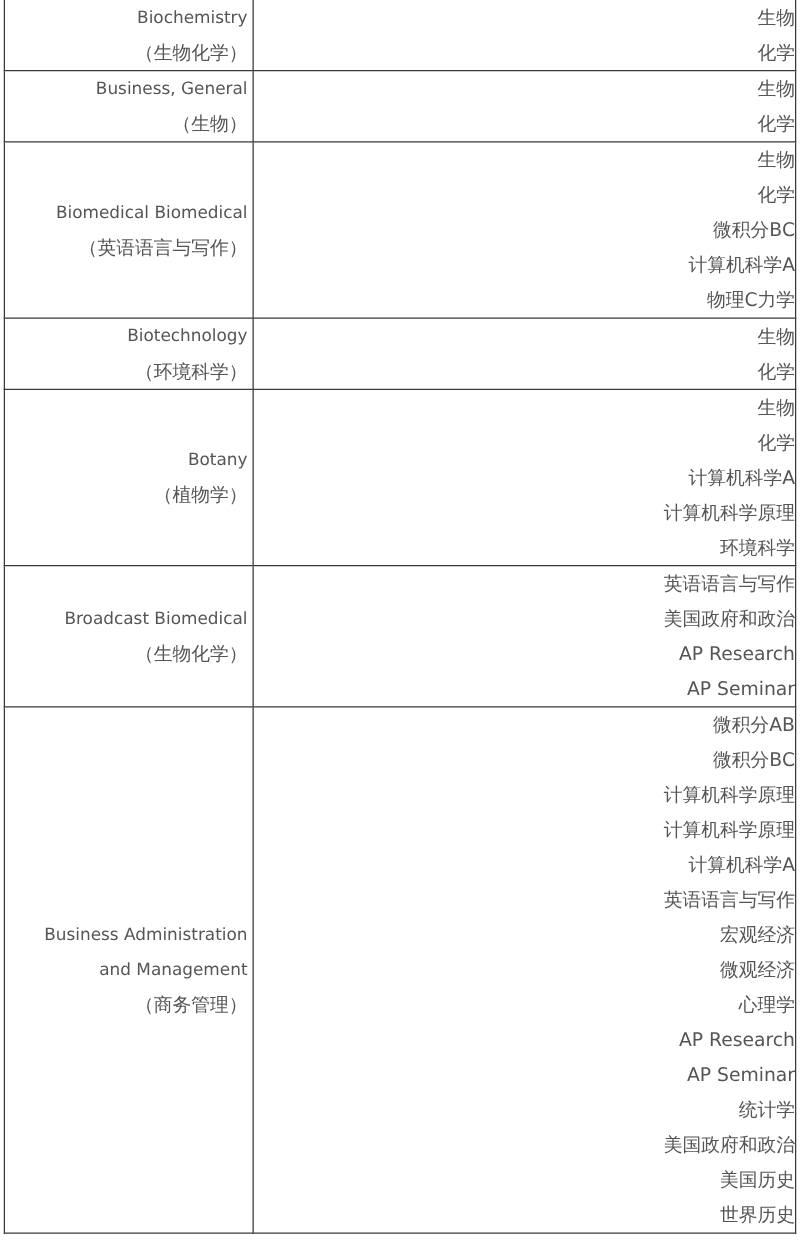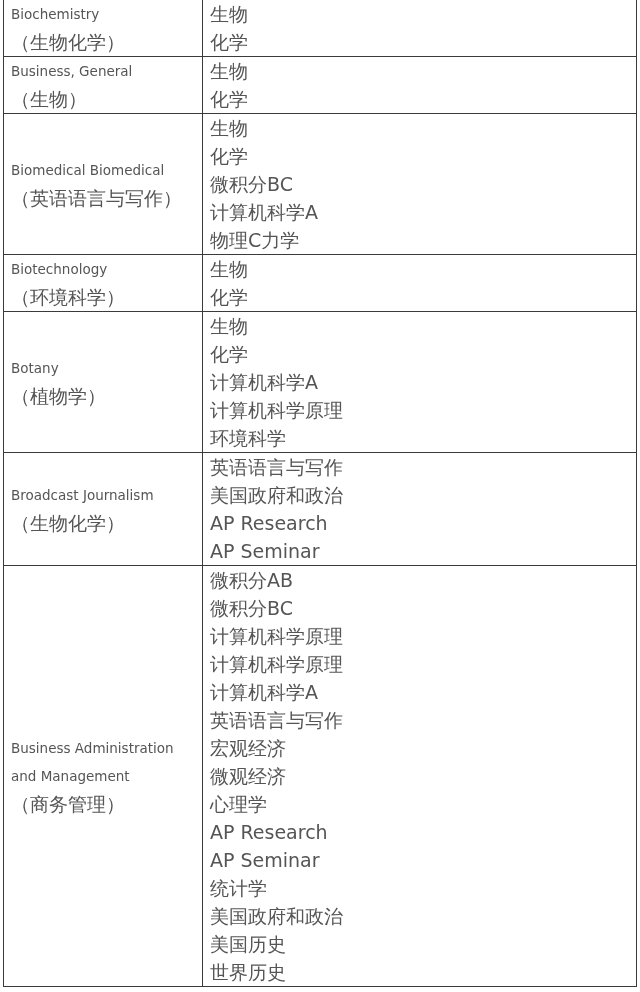--- a/index.html
+++ b/index.html
@@ -1,22 +1,22 @@
 <!DOCTYPE html>
 <html><head>
   <meta charset="utf-8">
   <style>
     html, body { margin:0; padding:0; background:#ffffff; }
     body { width:640px; height:992px; overflow:hidden; position:relative;
       font-family:"DejaVu Sans","Liberation Sans",sans-serif; color:#555555; }
     table { position:absolute; left:3px; top:-1px; width:634px; border-collapse:collapse; }
-    td { border:1.5px solid #3a3a3a; vertical-align:middle; padding:0; }
+    td { border:1.5px solid #3a3a3a; vertical-align:middle; padding:0;text-align:right; }
     td.major { width:187px; padding-left:7px; padding-right:4px; }
     td.courses { padding-left:7px; }
-    .line { font-size:19px; line-height:28px; height:28px; white-space:nowrap; }
+    .line { font-size:15px; line-height:28px; height:28px; white-space:nowrap; }
     .wrapline { font-size:13.5px; line-height:28px; }
     .courses .line { padding-top:0; }
   </style>
 </head>
 <body>
 
 <table>
   <tbody id="tbody">
       <tr>
         <td class="major">
@@ -69,21 +69,21 @@
         <td class="courses">
           <div class="line">生物</div>
           <div class="line">化学</div>
           <div class="line">计算机科学A</div>
           <div class="line">计算机科学原理</div>
           <div class="line">环境科学</div>
         </td>
       </tr>
       <tr>
         <td class="major">
-          <div class="wrapline">Broadcast Journalism</div>
+          <div class="wrapline">Broadcast Biomedical</div>
           <div class="line">（生物化学）</div>
         </td>
         <td class="courses">
           <div class="line">英语语言与写作</div>
           <div class="line">美国政府和政治</div>
           <div class="line">AP Research</div>
           <div class="line">AP Seminar</div>
         </td>
       </tr>
       <tr>

